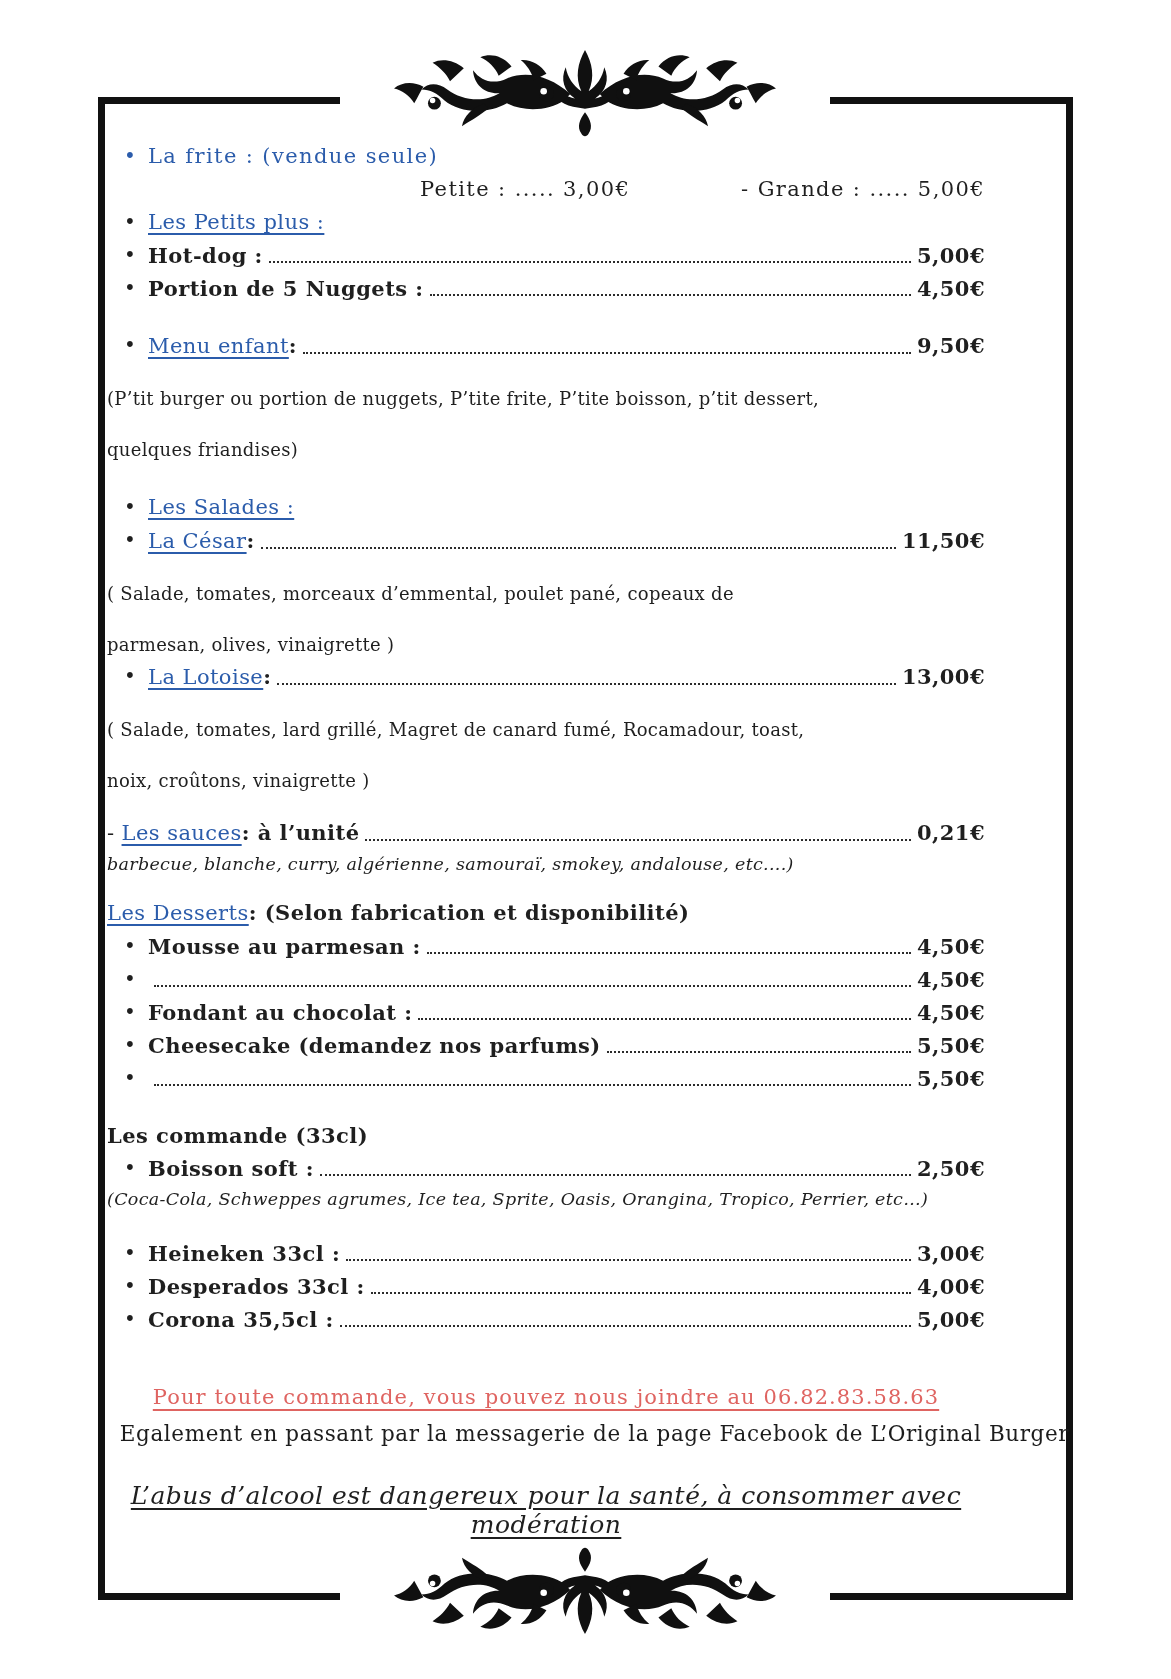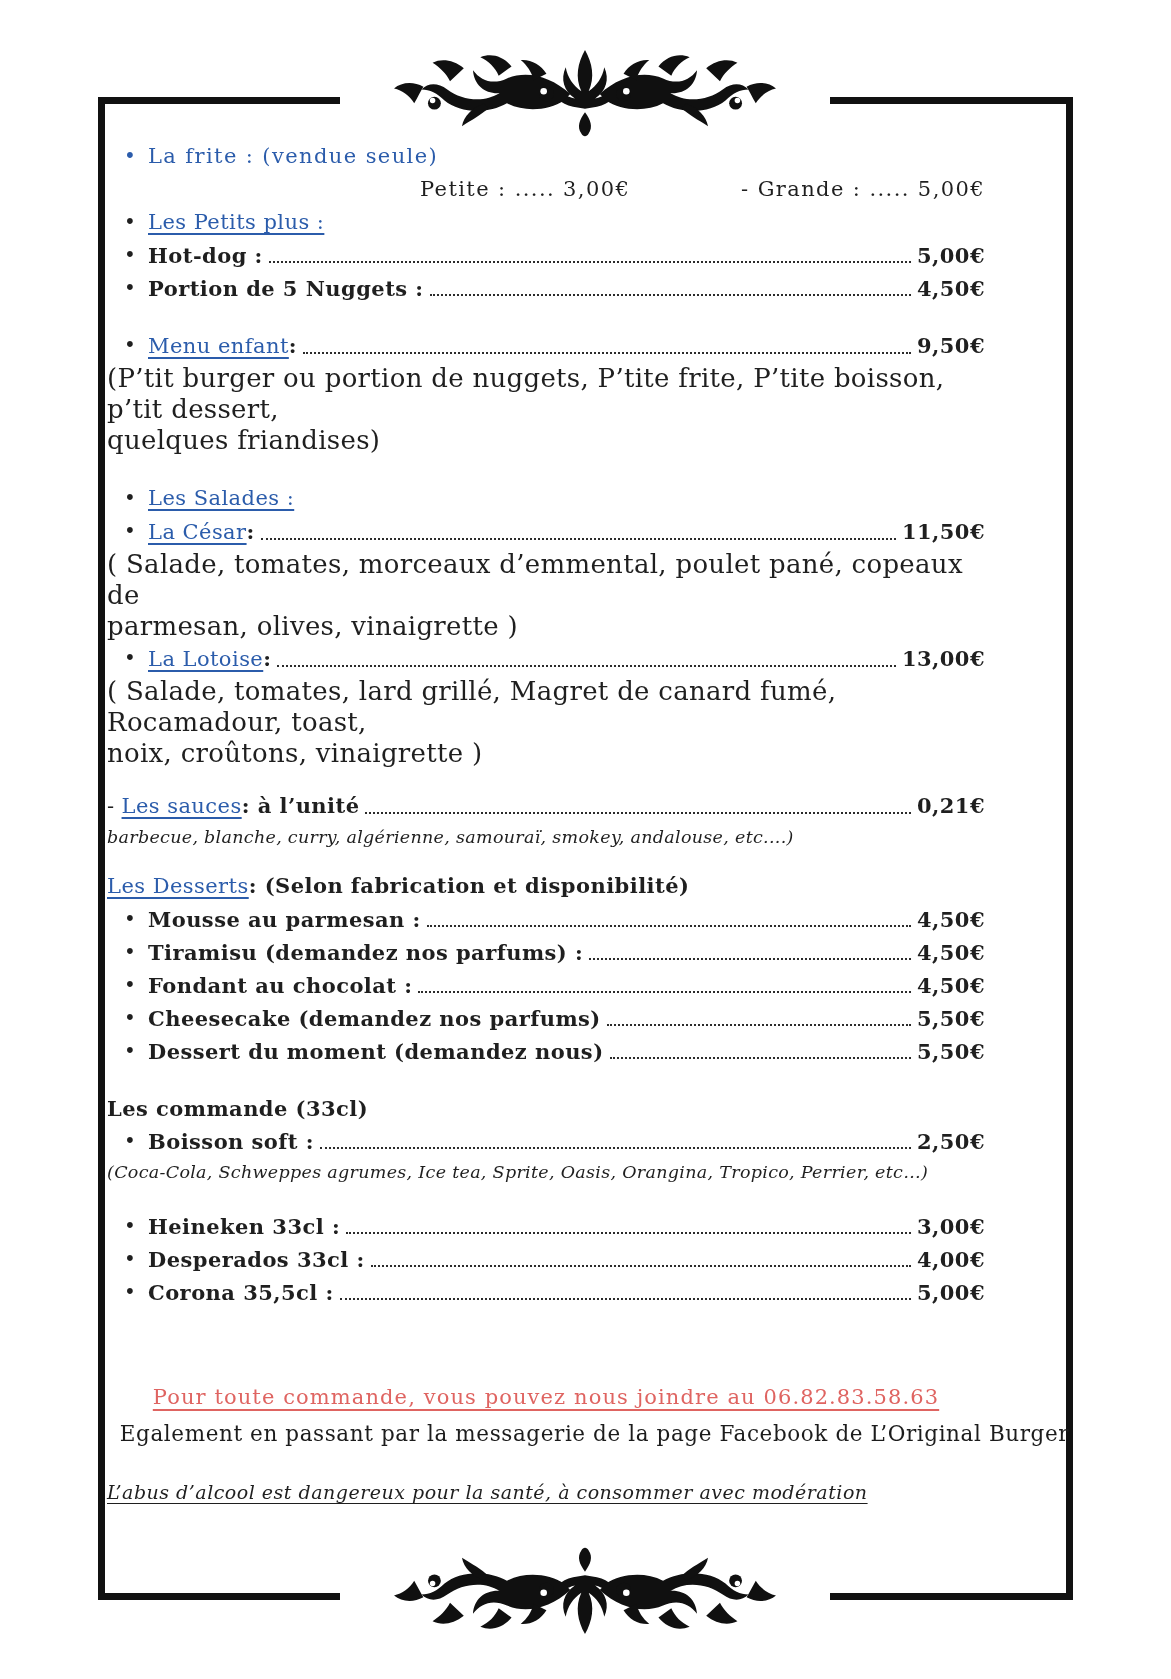--- a/index.html
+++ b/index.html
@@ -30,35 +30,35 @@
   .marker.blue{color:#2b5cab;}
   .marker.dash{margin-right:7px;}
   .link{color:#2b5cab;white-space:nowrap;}
   .link.u{text-decoration:underline;text-underline-offset:4px;text-decoration-thickness:1.5px;}
   .after,.label,.price{white-space:nowrap;font-weight:bold;}
   .leader{
     flex:1 1 auto;min-width:26px;align-self:flex-end;
     border-bottom:2.5px dotted #2b2b2b;margin:0 6px 9px 6px;
   }
   .sizes{display:flex;justify-content:space-between;padding-left:313px;}
-  .para div{font-size:26px;line-height:31px;letter-spacing:.3px;}
+  .para div{font-size:18px;line-height:31px;letter-spacing:.3px;margin-top:20px;}
   .note div{font-style:italic;font-size:17.5px;line-height:28px;letter-spacing:.3px;}
   
   .footer-red{
     position:absolute;left:107px;width:878px;top:1385px;text-align:center;
     color:#df6461;font-size:21px;letter-spacing:1.1px;
     text-decoration:underline;text-underline-offset:5px;text-decoration-thickness:1.5px;
   }
   .footer-fb{
     position:absolute;left:116px;right:98px;top:1421px;text-align:center;
     font-size:21.5px;letter-spacing:.6px;color:#1c1c1c;
   }
   .footer-warning{
-    position:absolute;left:107px;width:878px;top:1481px;text-align:left;
-    font-style:italic;font-size:19px;letter-spacing:.5px;
+    position:absolute;left:107px;width:878px;top:1481px;text-align:center;
+    font-style:italic;font-size:25px;letter-spacing:.5px;
     text-decoration:underline;text-underline-offset:4px;
   }
 </style>
 </head>
 <body>
 
 <svg width="0" height="0" style="position:absolute">
   <defs>
     <g id="flourish" fill="#101010">
       <path d="M220 2 C212 16 209 32 216 47 C207 41 201 32 199 21 C193 34 197 47 209 55 C200 53 193 48 187 41 C185 52 193 61 207 64 L220 66 L233 64 C247 61 255 52 253 41 C247 48 240 53 231 55 C243 47 247 34 241 21 C239 32 233 41 224 47 C231 32 228 16 220 2 Z"></path>
@@ -171,39 +171,37 @@
       <span class="after"> : (Selon fabrication et disponibilité)</span>
     </div>
     <div class="line item bulleted">
       <span class="marker">•</span>
       <span class="label">Mousse au parmesan :</span>
       <span class="leader"></span>
       <span class="price">4,50€</span>
     </div>
     <div class="line item bulleted">
       <span class="marker">•</span>
-      <span class="label">Tiramisu (demandez nos parfums) :</span>
       <span class="leader"></span>
       <span class="price">4,50€</span>
     </div>
     <div class="line item bulleted">
       <span class="marker">•</span>
       <span class="label">Fondant au chocolat :</span>
       <span class="leader"></span>
       <span class="price">4,50€</span>
     </div>
     <div class="line item bulleted">
       <span class="marker">•</span>
       <span class="label">Cheesecake (demandez nos parfums)</span>
       <span class="leader"></span>
       <span class="price">5,50€</span>
     </div>
     <div class="line item bulleted">
       <span class="marker">•</span>
-      <span class="label">Dessert du moment (demandez nous)</span>
       <span class="leader"></span>
       <span class="price">5,50€</span>
     </div>
     <div class="spacer" style="height: 24px;"></div>
     <div class="line heading">
       <span class="label">Les commande (33cl)</span>
     </div>
     <div class="line item bulleted">
       <span class="marker">•</span>
       <span class="label">Boisson soft :</span>

